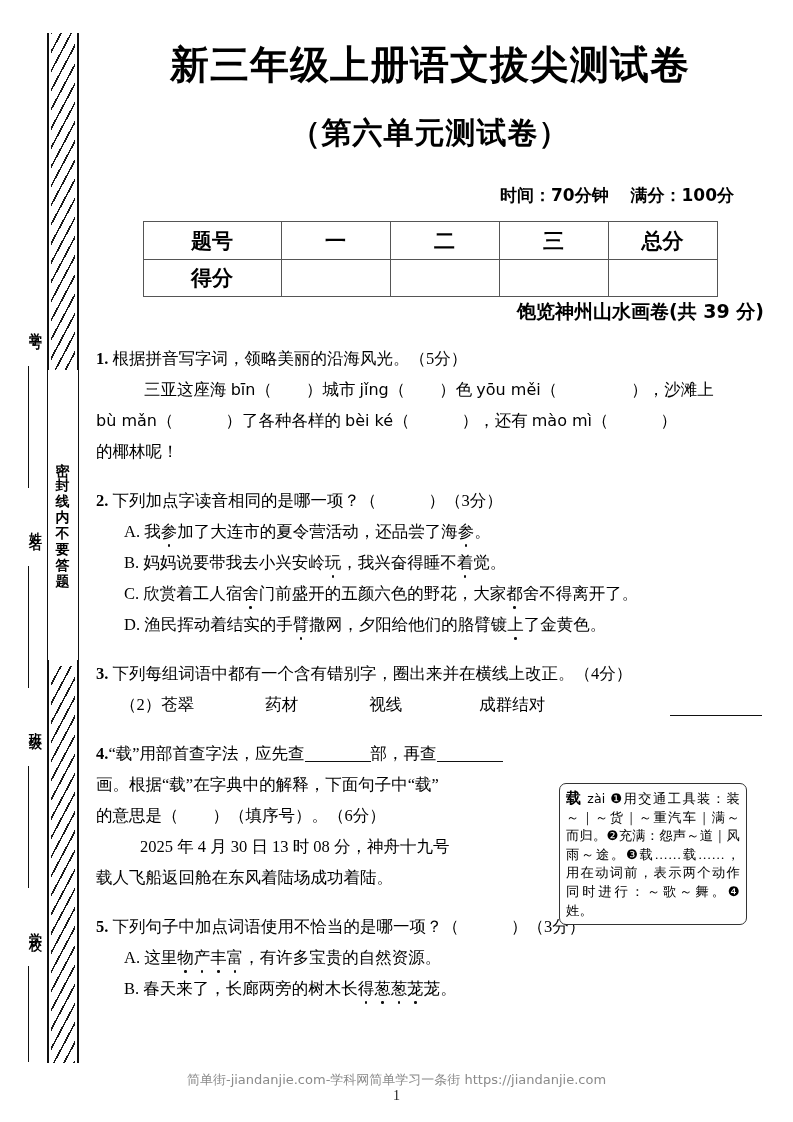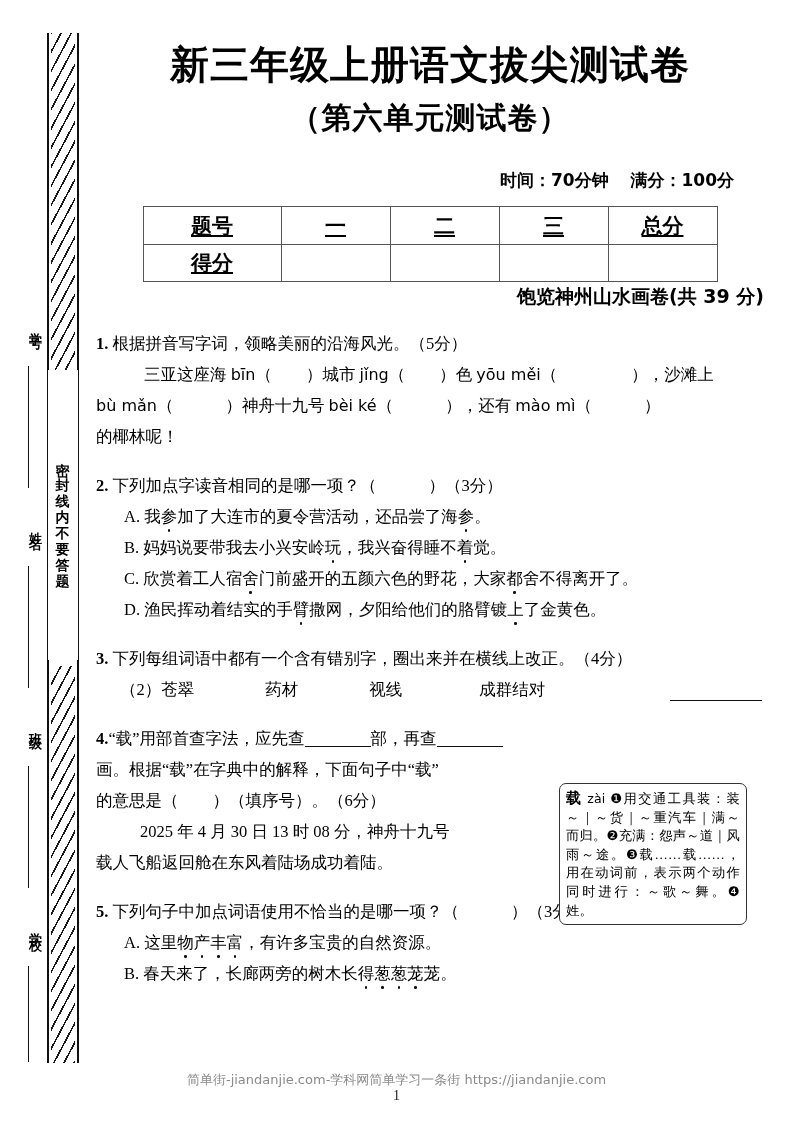--- a/index.html
+++ b/index.html
@@ -102,21 +102,21 @@
   #title-main {
     margin-top: 42px;
     text-align: center;
     font-family: Liberation Serif, serif;
     font-size: 39px;
     font-weight: 700;
     letter-spacing: 1px;
     line-height: 1.18;
   }
   #title-sub {
-    margin-top: 10px;
+    margin-top: 25px;
     text-align: center;
     font-family: "DejaVu Sans", "Liberation Sans", sans-serif;
     font-size: 30px;
     font-weight: 700;
     letter-spacing: 1px;
   }
   #exam-meta {
     margin-top: 30px;
     padding-right: 30px;
     text-align: right;
@@ -125,21 +125,20 @@
     font-weight: 700;
   }
   #exam-meta .sp { display: inline-block; width: 10px; }
 
   
   #score-table {
     margin: 14px auto 0 auto;
     border-collapse: collapse;
     width: 575px;
     table-layout: fixed;
-    text-decoration: underline;
   }
   #score-table td {
     border: 1px solid #555;
     height: 35px;
     text-align: center;
     vertical-align: middle;
     font-family: "DejaVu Sans", "Liberation Sans", sans-serif;
     font-size: 21px;
     font-weight: 700;
   }
@@ -310,21 +309,21 @@
 
   <div class="q" id="q1">
     <div class="stem">
       <span class="num">1.</span>
       <span>根据拼音写字词，领略美丽的沿海风光。（5分）</span>
     </div>
     <div class="ind2">
       <span>三亚这座海 </span><span class="pin">bīn</span>（<span class="sp-s"></span><span>）城市 </span><span class="pin">jǐng</span>（<span class="sp-s"></span><span>）色 </span><span class="pin">yōu měi</span>（<span class="sp-l"></span><span>），沙滩上</span>
     </div>
     <div>
-      <span class="pin">bù mǎn</span>（<span class="sp-m"></span><span>）神舟十九号 </span><span class="pin">bèi ké</span>（<span class="sp-m"></span><span>），还有 </span><span class="pin">mào mì</span>（<span class="sp-m"></span>）
+      <span class="pin">bù mǎn</span>（<span class="sp-m"></span><span>）了各种各样的 </span><span class="pin">bèi ké</span>（<span class="sp-m"></span><span>），还有 </span><span class="pin">mào mì</span>（<span class="sp-m"></span>）
     </div>
     <div>的椰林呢！</div>
   </div>
 
   <div class="q" id="q2">
     <div class="stem">
       <span class="num">2.</span>
       <span>下列加点字读音相同的是哪一项？（</span><span class="sp-m"></span><span>）（3分）</span>
     </div>
     <div class="opt">

